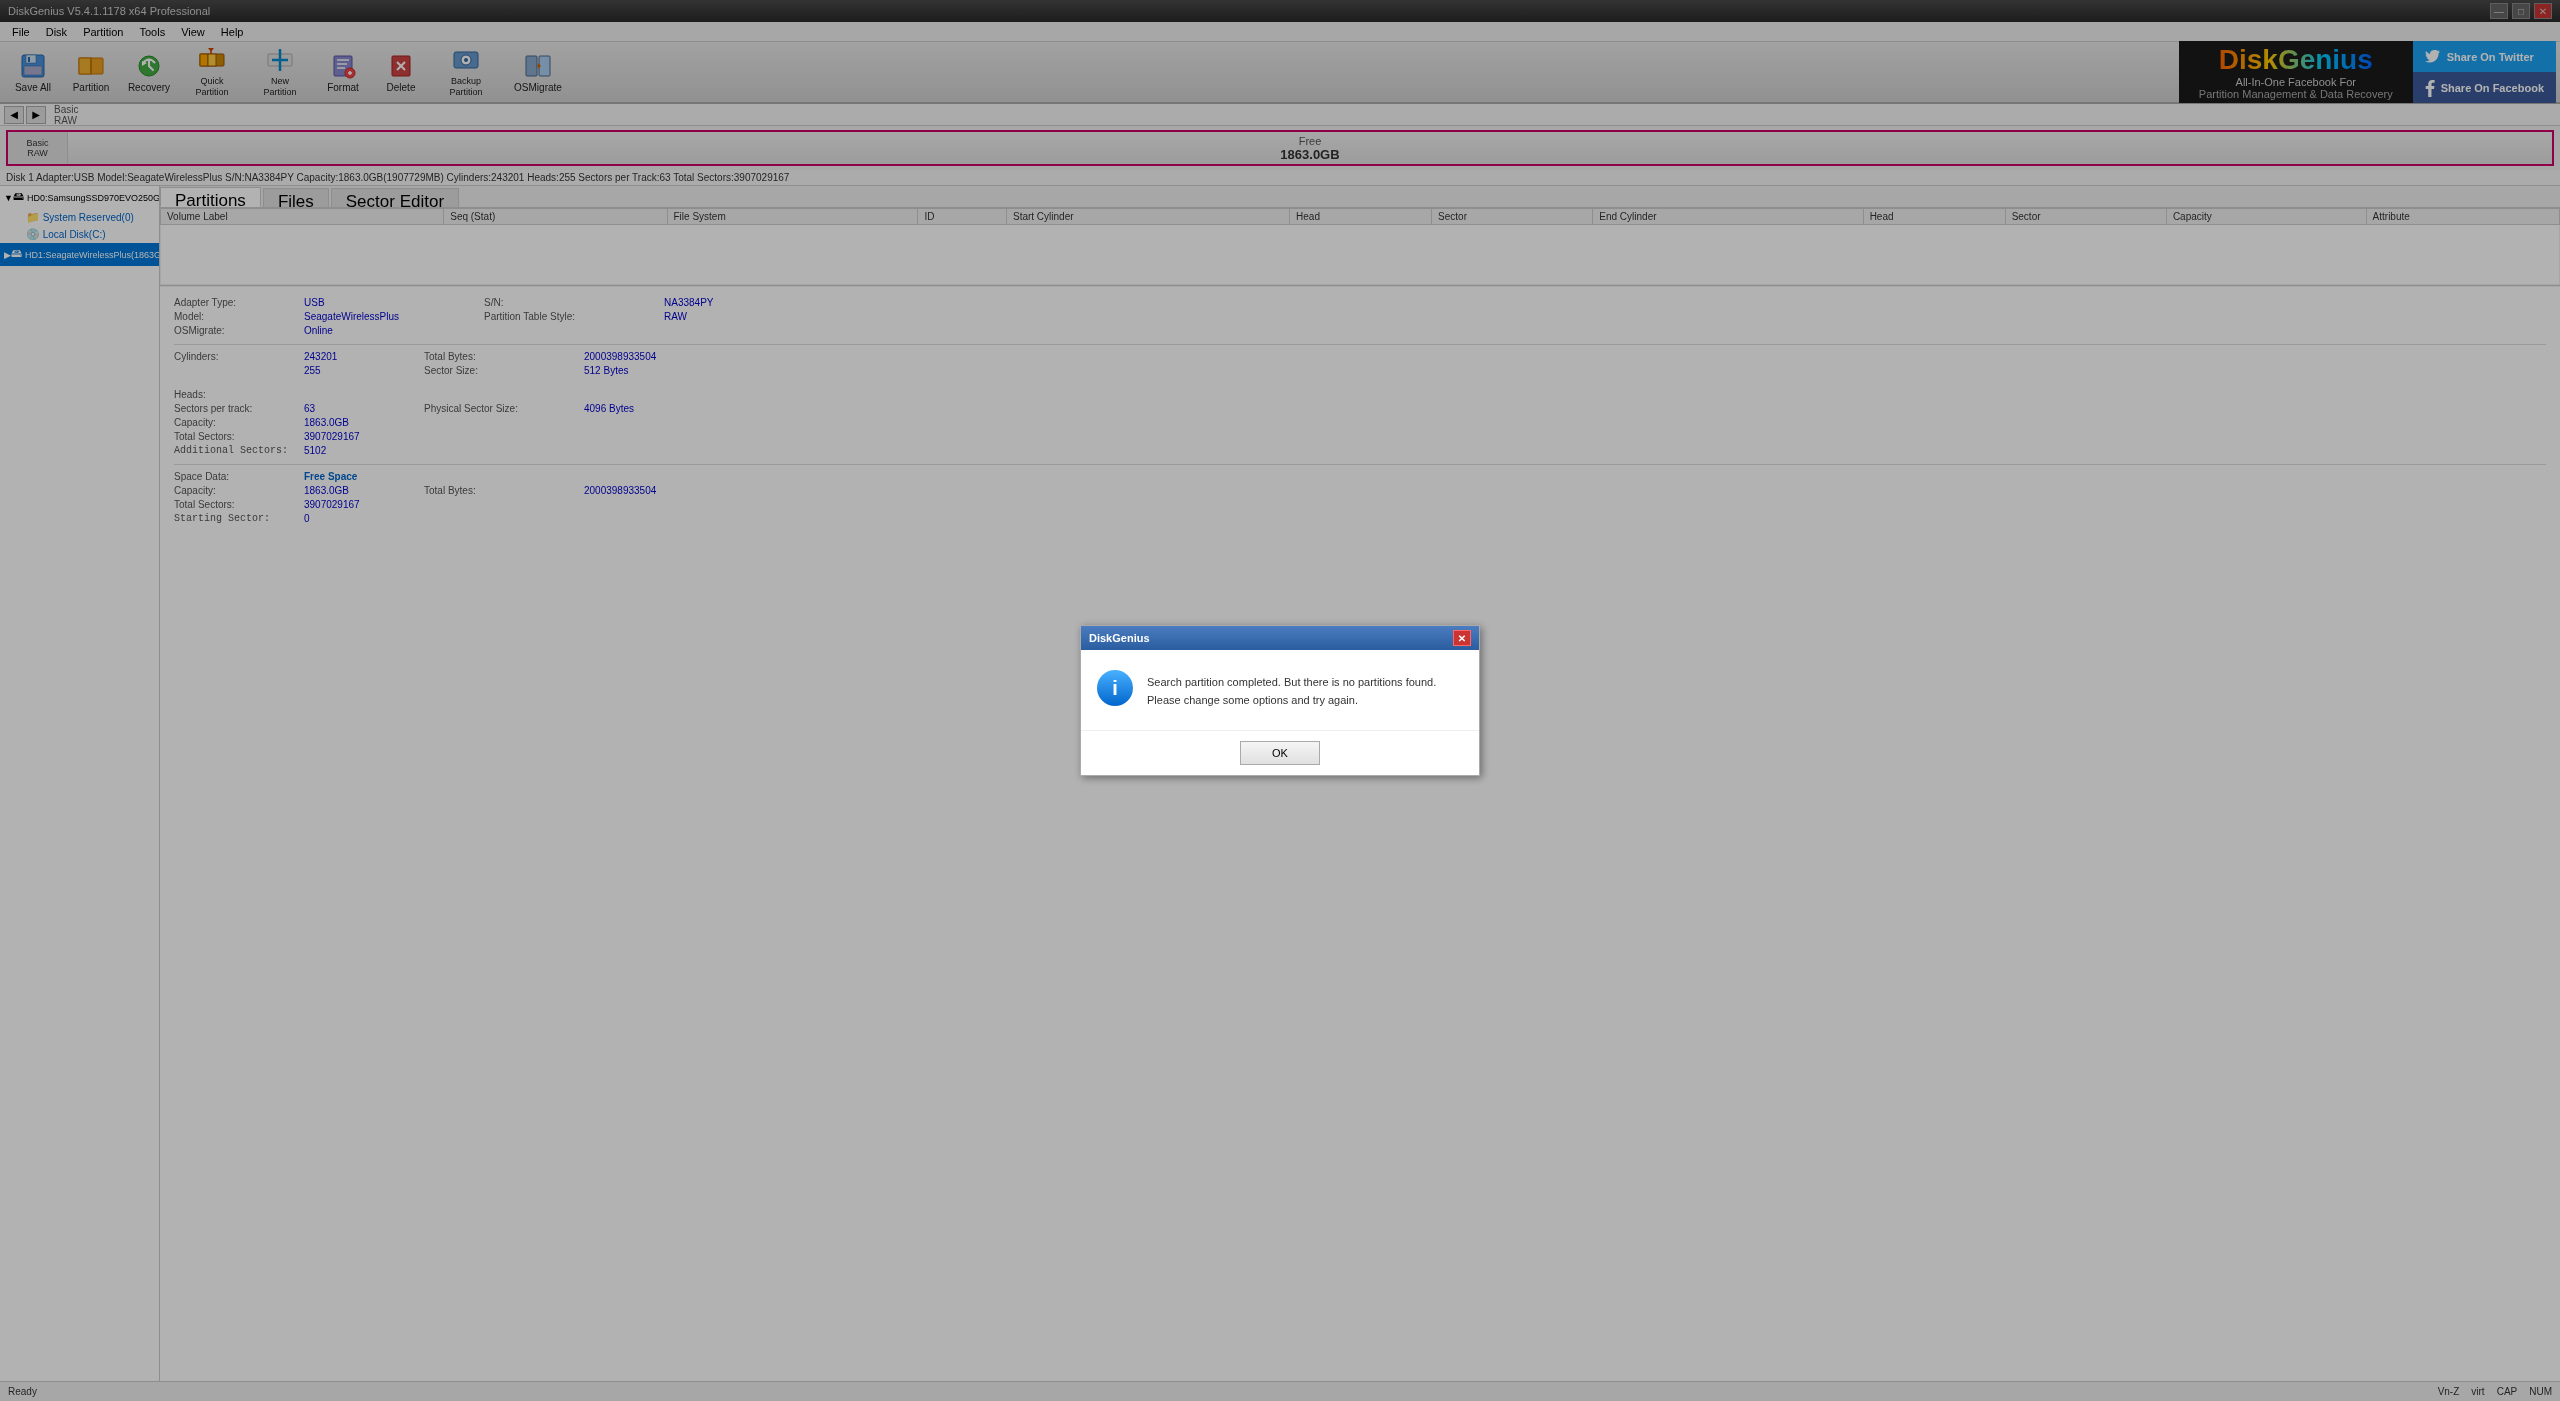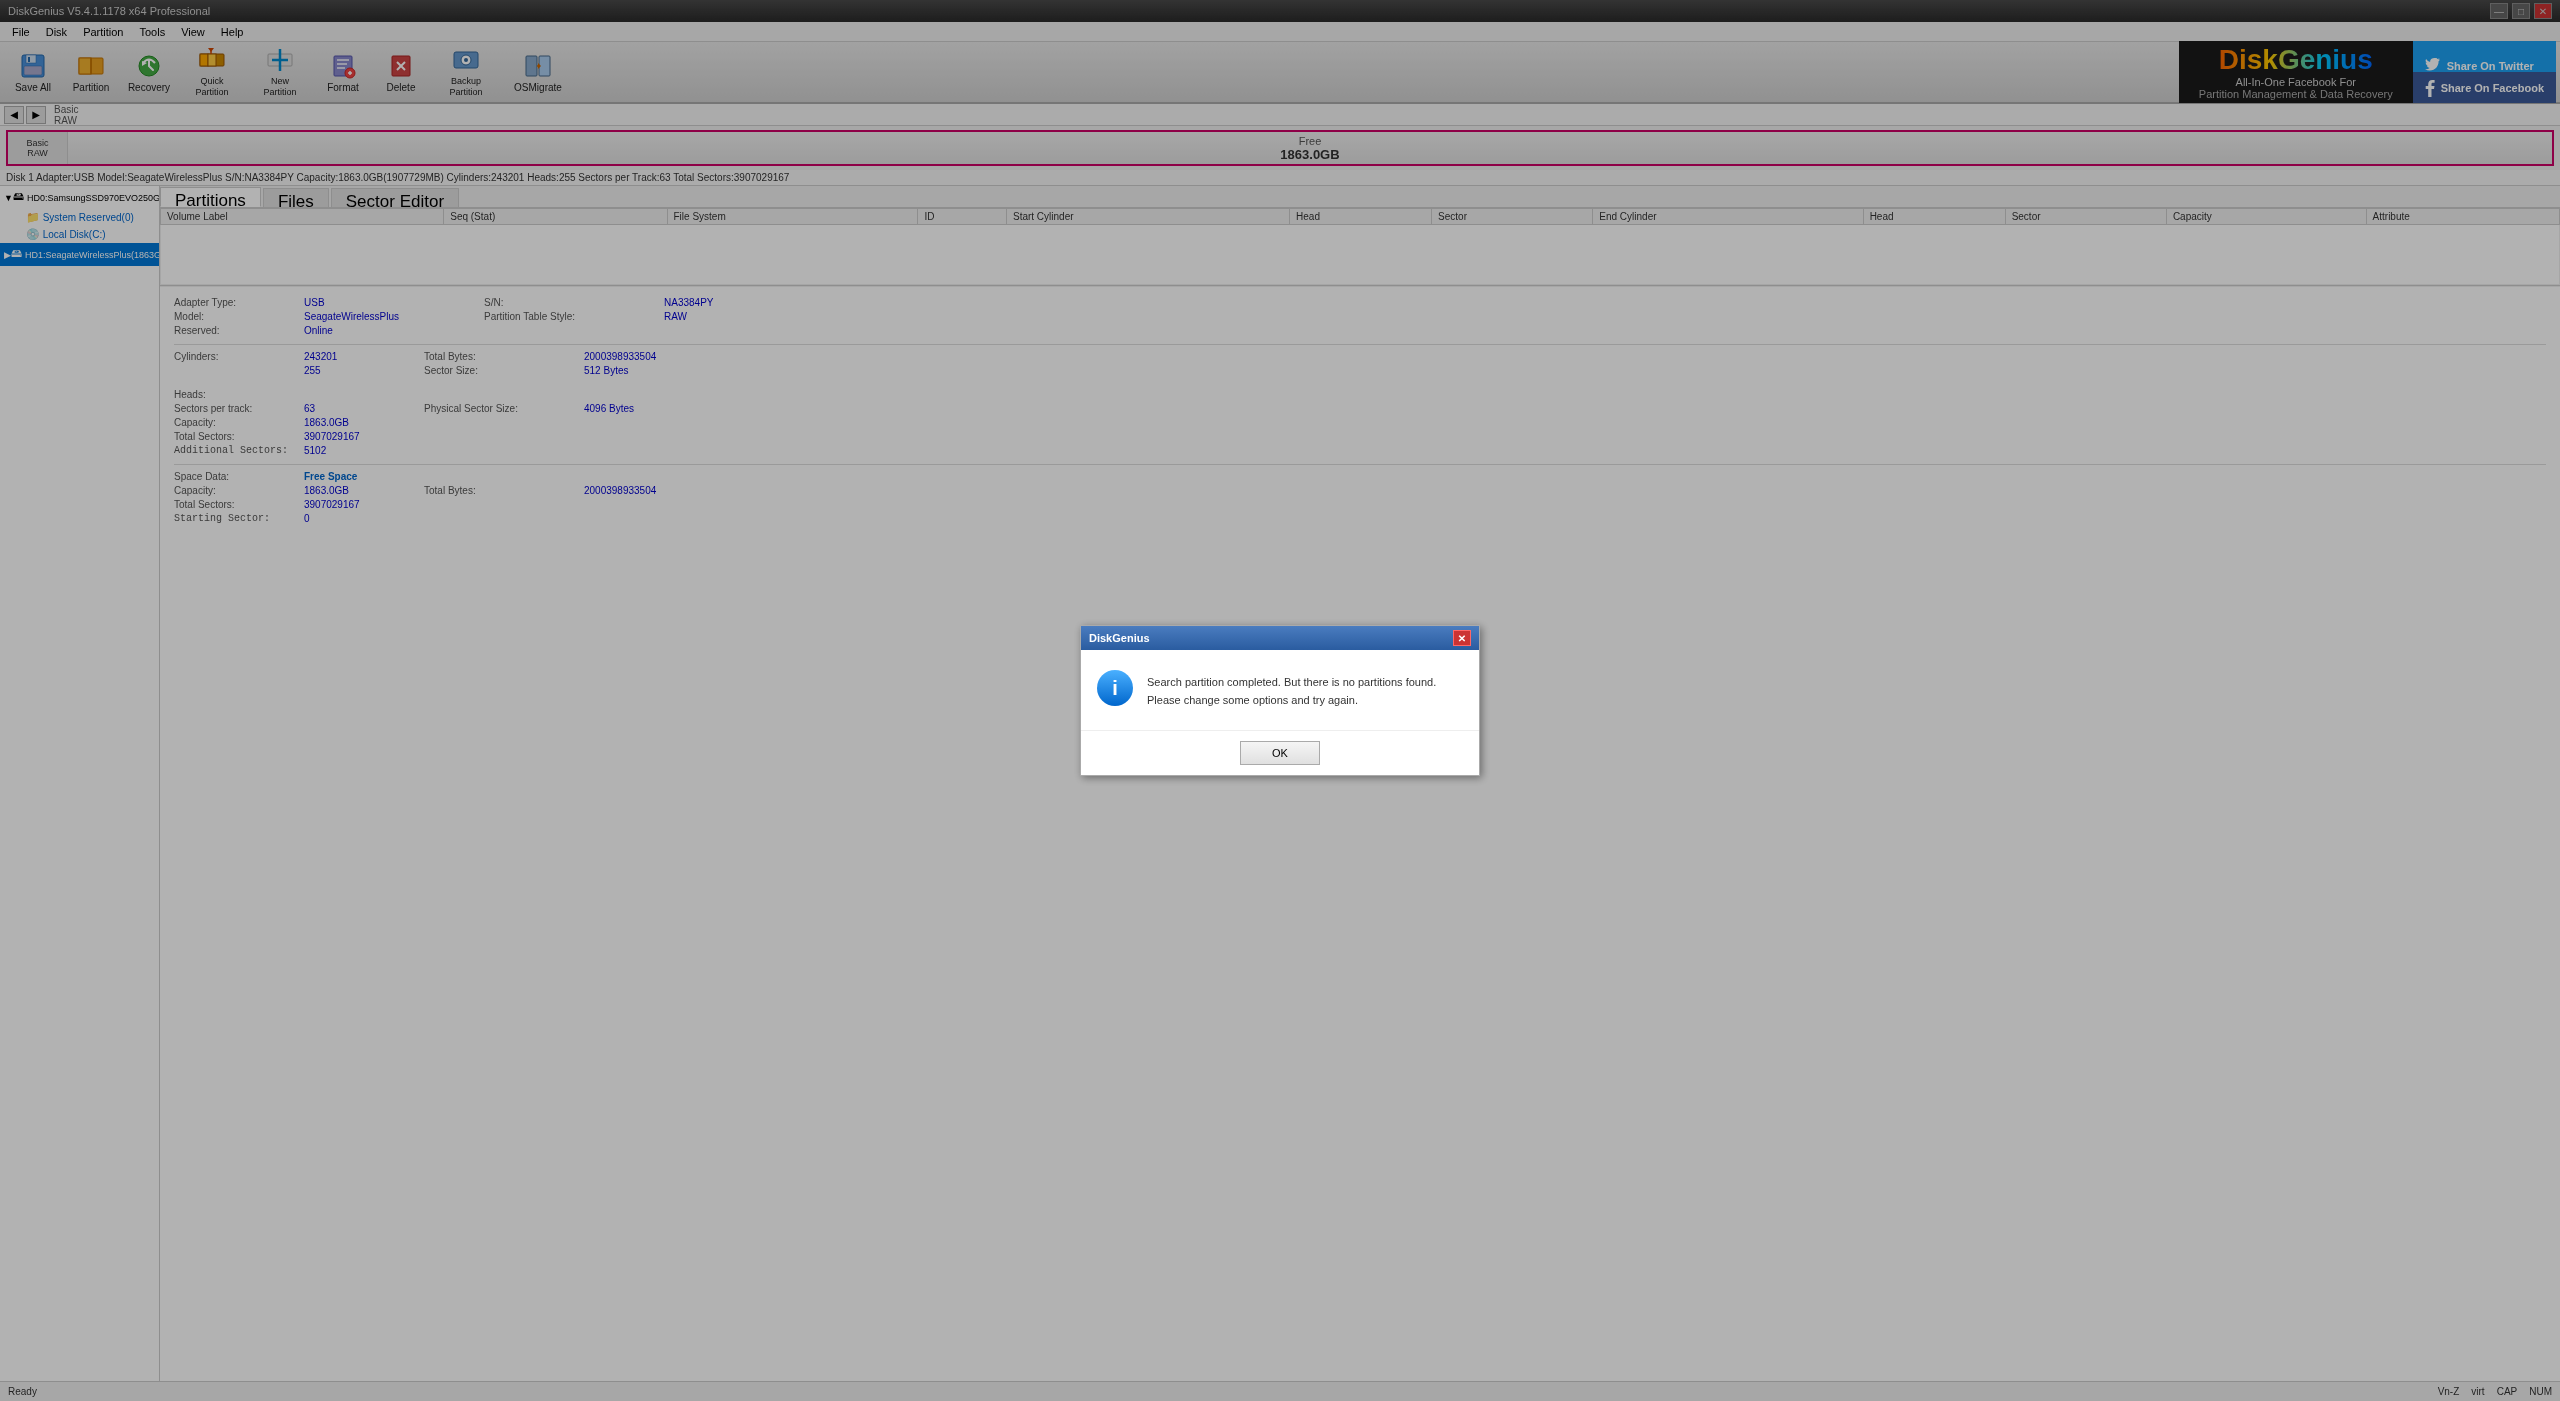--- a/index.html
+++ b/index.html
@@ -123,21 +123,21 @@
       height: 31px;
       padding: 0 12px;
       display: flex;
       align-items: center;
       gap: 6px;
       font-size: 11px;
       font-weight: bold;
       cursor: pointer;
       color: white;
     }
-    .twitter-btn { background: #1da1f2; align-items: flex-end; }
+    .twitter-btn { background: #1da1f2; }
     .facebook-btn { background: #3b5998; }
 
     
     #main-content {
       display: flex;
       height: calc(1401px - 22px - 20px - 62px - 20px);
       flex-direction: column;
     }
 
     
@@ -622,21 +622,21 @@
           <span></span>
           <span></span>
         </div>
         <div style="display:grid; grid-template-columns:130px 180px 180px 200px; margin-bottom:3px;">
           <span style="color:#555;">Model:</span>
           <span style="color:#0000cc;">SeagateWirelessPlus</span>
           <span style="color:#555;">Partition Table Style:</span>
           <span style="color:#0000cc;">RAW</span>
         </div>
         <div style="display:grid; grid-template-columns:130px 180px; margin-bottom:8px;">
-          <span style="color:#555;">Reserved:</span>
+          <span style="color:#555;">OSMigrate:</span>
           <span style="color:#0000cc;">Online</span>
         </div>
 
         <div style="border-top:1px solid #ddd; margin-bottom:6px;"></div>
 
         <div style="display:grid; grid-template-columns:130px 120px 160px 200px; margin-bottom:3px;">
           <span style="color:#555;">Cylinders:</span>
           <span style="color:#0000cc;">243201</span>
           <span style="color:#555;">Total Bytes:</span>
           <span style="color:#0000cc;">2000398933504</span>

